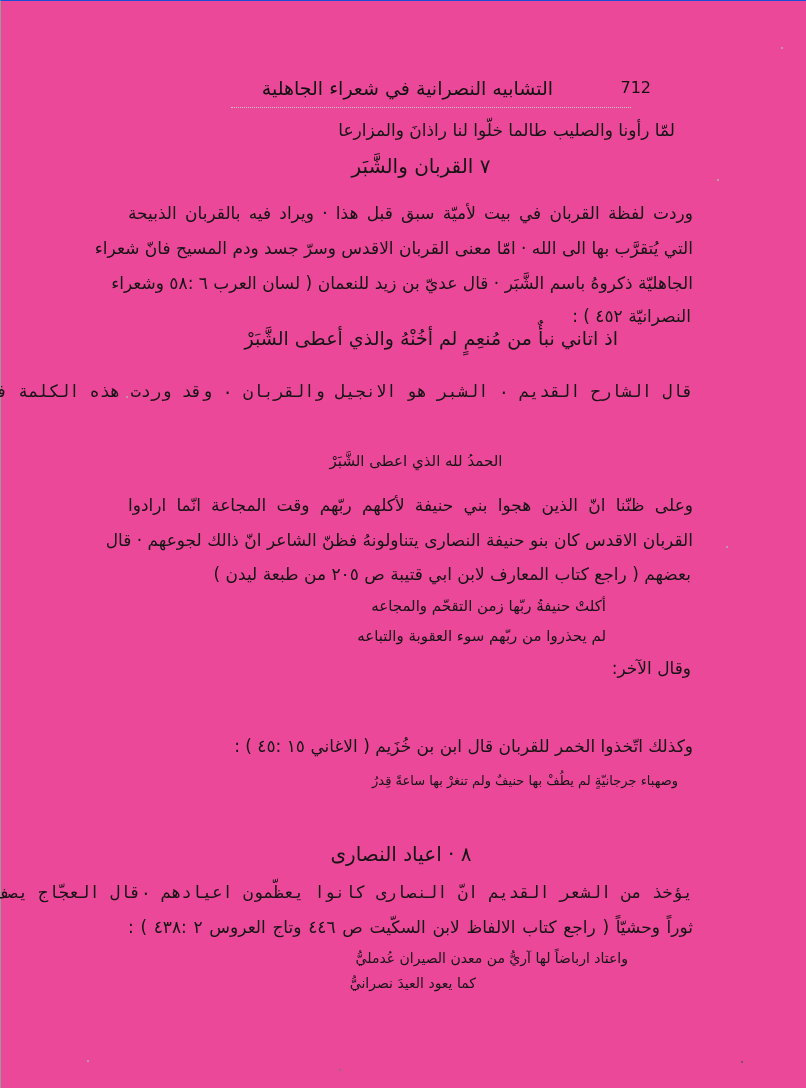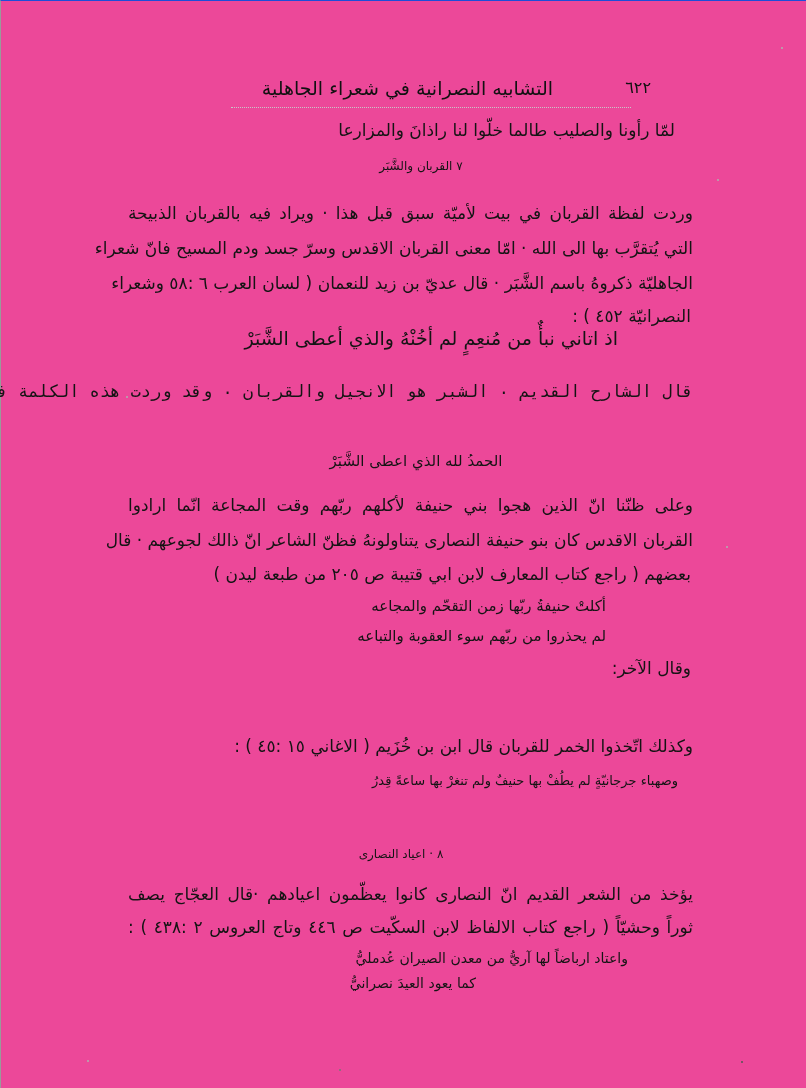--- a/index.html
+++ b/index.html
@@ -75,38 +75,38 @@
   }
   .rule {
     position: absolute;
     top: 106px;
     left: 230px;
     width: 400px;
     height: 0;
     border-top: 1px dotted #c8c8c8;
   }
   .heading {
-    font-size: 12px;
+    font-size: 20px;
   }
   .speck {
     position: absolute;
     width: 2px;
     height: 2px;
     background: #b0b0b0;
     border-radius: 1px;
   }
 </style>
 </head>
 <body>
 
 <div class="page">
 
   <div class="header">
     <span class="title">التشابيه النصرانية في شعراء الجاهلية</span>
-    <span class="page-num">٦٢٢</span>
+    <span class="page-num">712</span>
   </div>
   <div class="rule"></div>
 
   <div class="line verse" style="top:114px; right:131px;">لمّا رأونا والصليب طالما خلّوا لنا راذانَ والمزارعا</div>
 
   <div class="line center heading" style="top:150px; left:280px; width:280px;">٧ القربان والشَّبَر</div>
 
   <div class="line prose" style="top:197px;">وردت لفظة القربان في بيت لأميّة سبق قبل هذا · ويراد فيه بالقربان الذبيحة</div>
   <div class="line prose" style="top:232px;">التي يُتقرَّب بها الى الله · امّا معنى القربان الاقدس وسرّ جسد ودم المسيح فانّ شعراء</div>
   <div class="line prose" style="top:267px;">الجاهليّة ذكروهُ باسم الشَّبَر · قال عديّ بن زيد للنعمان ( لسان العرب ٦ :٥٨ وشعراء</div>
@@ -127,21 +127,21 @@
 
   <div class="line verse" style="top:652px; right:115px;">وقال الآخر:</div>
 
 
   <div class="line prose last" style="top:730px;">وكذلك اتّخذوا الخمر للقربان قال ابن بن خُزَيم ( الاغاني ١٥ :٤٥ ) :</div>
 
   <div class="line verse" style="top:765px; right:128px; font-size:13px;">وصهباء جرجانيّةٍ لم يطُفْ بها  حنيفٌ ولم تنغرْ بها ساعةً قِدرُ</div>
 
   <div class="line center heading" style="top:838px; left:300px; width:200px;">٨ · اعياد النصارى</div>
 
-  <div class="line prose" style="top:878px;">يؤخذ من الشعر القديم انّ النصارى كانوا يعظّمون اعيادهم ·قال العجّاج يصف</div>
+  <div class="line prose" style="top:878px;font-family:Liberation Mono, monospace;">يؤخذ من الشعر القديم انّ النصارى كانوا يعظّمون اعيادهم ·قال العجّاج يصف</div>
   <div class="line prose" style="top:911px;">ثوراً وحشيّاً ( راجع كتاب الالفاظ لابن السكّيت ص ٤٤٦ وتاج العروس ٢ :٤٣٨ ) :</div>
 
   <div class="line verse" style="top:942px; right:178px; font-size:14px;">واعتاد ارباضاً لها آريُّ  من معدن الصيران عُدمليُّ</div>
   <div class="line verse" style="top:967px; right:330px; font-size:14px;">كما يعود العيدَ نصرانيُّ</div>
 
   <div class="speck" style="left:780px; top:46px;"></div>
   <div class="speck" style="left:716px; top:178px;"></div>
   <div class="speck" style="left:740px; top:1060px; background:#555;"></div>
   <div class="speck" style="left:338px; top:1068px; background:#777;"></div>
   <div class="speck" style="left:86px; top:1059px;"></div>

